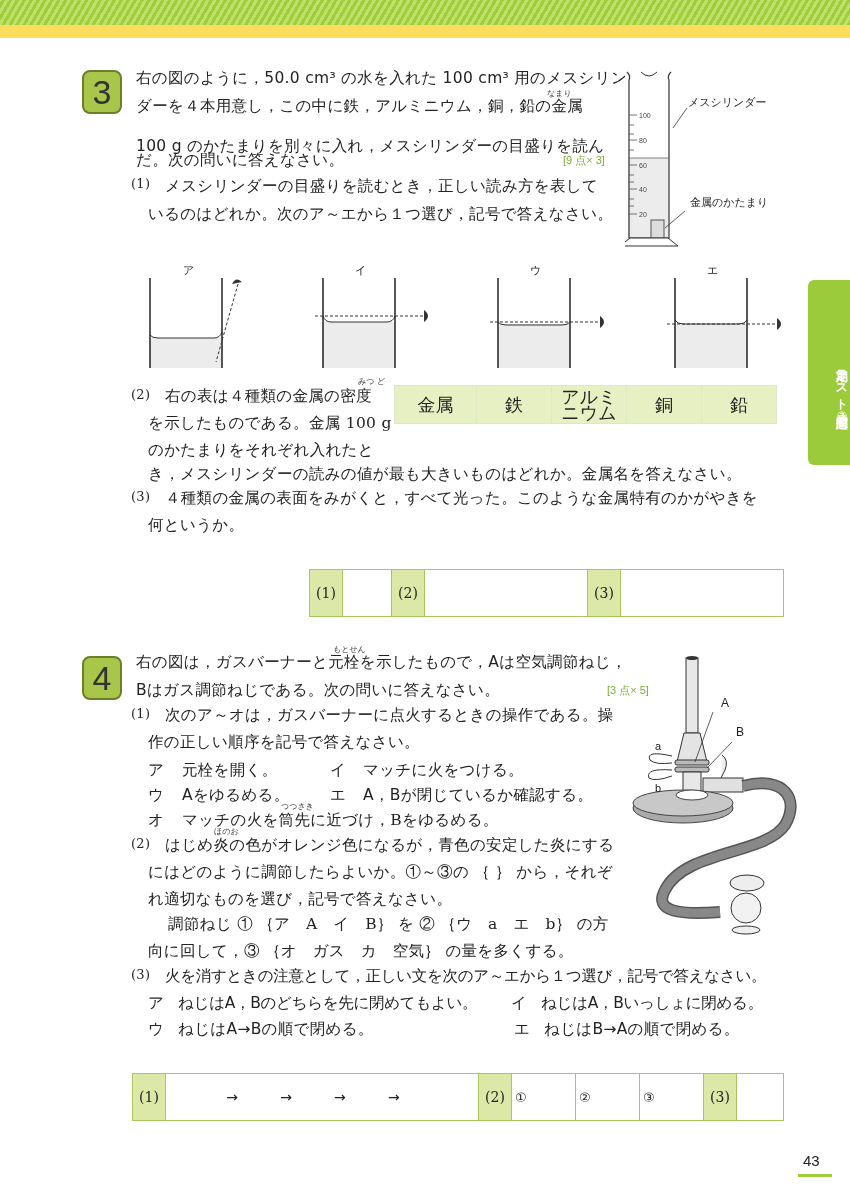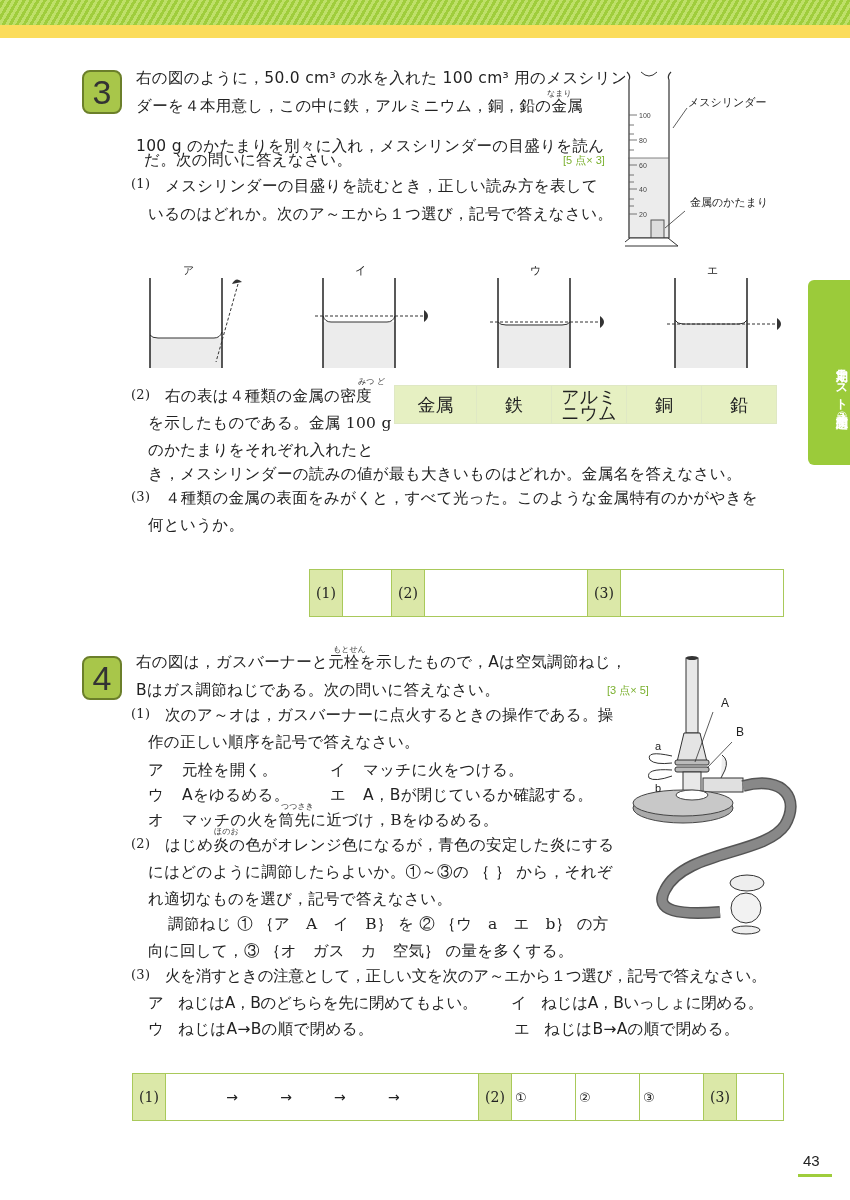--- a/index.html
+++ b/index.html
@@ -44,22 +44,22 @@
 <div class="top-stripe"></div>
 <div class="top-yellow"></div>
 
 <div class="side-tab">定期テスト予想問題③</div>
 
 <div class="qnum" style="left:82px; top:70px;">3</div>
 <div class="line sans" style="left:136px; top:68px;">右の図のように，50.0 cm³ の水を入れた 100 cm³ 用のメスシリン</div>
 <div class="ruby" style="left:547px; top:88px;">なまり</div>
 <div class="line sans" style="left:136px; top:96px;">ダーを４本用意し，この中に鉄，アルミニウム，銅，鉛の金属</div>
 <div class="line sans" style="left:136px; top:136px;">100 g のかたまりを別々に入れ，メスシリンダーの目盛りを読ん</div>
-<div class="line sans" style="left:144px; top:150px;">だ。次の問いに答えなさい。</div>
-<div class="pts" style="left:563px; top:153px;">[5 点× 3]</div>
+<div class="line sans" style="left:136px; top:150px;">だ。次の問いに答えなさい。</div>
+<div class="pts" style="left:563px; top:153px;">[9 点× 3]</div>
 
 <div class="line serif" style="left:131px; top:176px; font-size:13px;">(1)</div>
 <div class="line serif" style="left:165px; top:176px;">メスシリンダーの目盛りを読むとき，正しい読み方を表して</div>
 <div class="line serif" style="left:148px; top:204px;">いるのはどれか。次のア～エから１つ選び，記号で答えなさい。</div>
 
 <svg style="position:absolute; left:625px; top:68px;" width="175" height="185">
   <rect x="3" y="90" width="40" height="80" fill="#ececec"></rect>
   <path d="M2 4 Q6 8 4 12 L4 170 L44 170 L44 12 Q42 8 46 4" fill="none" stroke="#333" stroke-width="1.2"></path>
   <path d="M16 4 Q24 12 32 4" fill="none" stroke="#333"></path>
   <line x1="3" y1="90" x2="44" y2="90" stroke="#666" stroke-width="0.8"></line>

